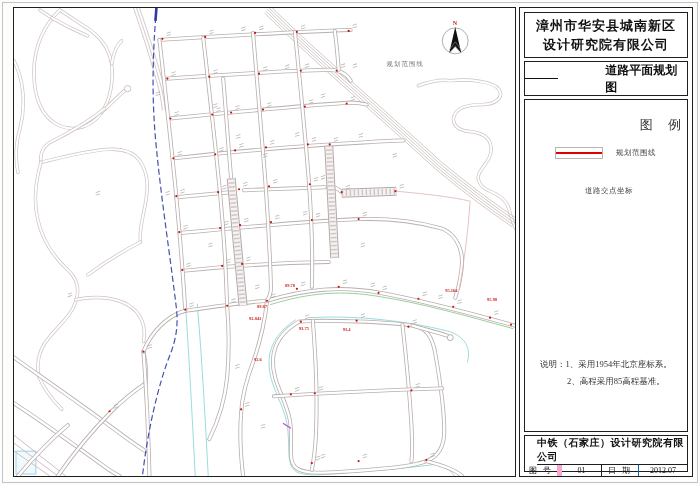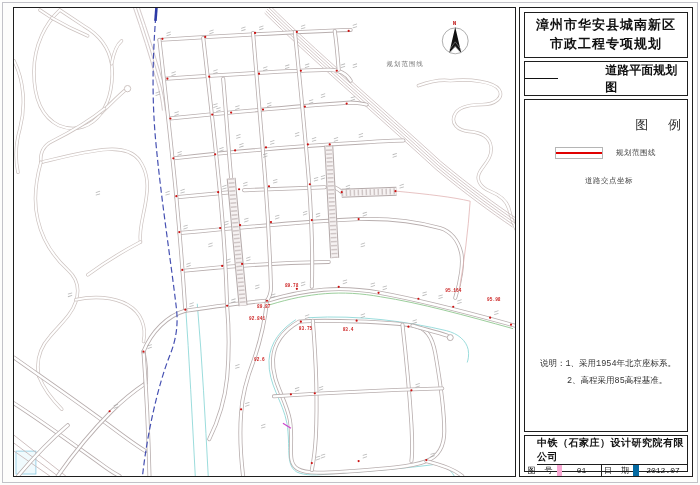--- a/index.html
+++ b/index.html
@@ -1,50 +1,50 @@
 <!DOCTYPE html>
 <html><head>
 <meta charset="utf-8">
 <style>
   html,body{margin:0;padding:0;background:#e8e8e8;}
   .sheet{position:relative;width:700px;height:485px;background:#fdfdfc;overflow:hidden;
-         font-family:Liberation Mono, monospace;color:#111;}
+         font-family:Liberation Serif, serif;color:#111;}
   .outer-border{position:absolute;inset:2px;border:1px solid #c2c2c8;pointer-events:none;}
   .map-frame{position:absolute;left:13px;top:7px;width:503px;height:470px;
              border:1.5px solid #1e1e1e;background:#fff;box-sizing:border-box;overflow:hidden;}
   .map-frame svg{display:block;width:100%;height:100%;}
   
   .panel{position:absolute;left:519px;top:7px;width:174px;height:470px;border:1.5px solid #1e1e1e;
          background:#fff;box-sizing:border-box;padding:4px;display:flex;flex-direction:column;gap:3px;}
   .tbox{border:1px solid #1e1e1e;box-sizing:border-box;background:#fff;}
   .title-box{height:46px;display:flex;flex-direction:column;justify-content:center;align-items:center;
              font-weight:bold;font-size:13px;letter-spacing:1px;line-height:1.5;}
   .subtitle-box{height:35px;display:flex;align-items:center;justify-content:center;
                 font-weight:bold;font-size:12px;gap:40px;}
   .dash-line{width:34px;border-top:1.6px solid #111;margin-right:7px;}
   .legend-box{flex:1;position:relative;font-size:8px;color:#222;}
   .legend-title{text-align:right;margin-top:16px;font-size:13px;letter-spacing:6px;padding-left:6px;color:#333;}
   .lrow{display:flex;align-items:center;margin:16px 0 0 30px;height:18px;}
   .lrow.r2{margin-top:12px;height:13px;}
-  .lrow.r3{margin:16px 0 0 60px;height:12px;}
+  .lrow.r3{margin:26px 0 0 60px;height:12px;}
   .lsym{width:48px;flex:0 0 48px;}
   .llabel{margin-left:13px;font-size:7.5px;color:#444;letter-spacing:0.5px;}
   .redline-sym{width:48px;height:12px;border:1px solid #b5b5b5;box-sizing:border-box;
                display:flex;align-items:center;}
   .redline-sym i{display:block;width:100%;height:2px;}
   .notes{position:absolute;left:15px;top:256px;font-size:8.5px;color:#333;line-height:17px;}
   .notes .n2{padding-left:27px;}
   .company-box{height:37px;display:flex;flex-direction:column;}
   .company{flex:1;display:flex;align-items:center;justify-content:center;font-weight:bold;
            font-size:10px;letter-spacing:0.5px;border-bottom:1px solid #1e1e1e;margin-left:12px;}
   .inforow{height:15px;display:flex;font-size:8px;}
   .inforow>div{display:flex;align-items:center;justify-content:center;box-sizing:border-box;}
   .c-label{width:37px;border-right:5px solid #f9a8d4;letter-spacing:2px;}
   .c-no{flex:1;border-right:1px solid #1e1e1e;}
-  .c-dlabel{width:37px;border-right:6px solid #0369a1;letter-spacing:2px;}
+  .c-dlabel{width:37px;border-right:1px solid #0369a1;letter-spacing:2px;}
   .c-date{width:48px;}
   
   .rd{fill:none;stroke:#b8aeae;stroke-width:4;stroke-linecap:round;}
   .rd-fill{fill:none;stroke:#ffffff;stroke-width:2.4;stroke-linecap:round;}
   .rural{fill:none;stroke:#cdc3c0;stroke-width:3.4;stroke-linecap:round;}
   .rural-fill{fill:none;stroke:#ffffff;stroke-width:2;stroke-linecap:round;}
   .wide{fill:none;stroke:#b3a9a9;stroke-width:9;stroke-linecap:butt;}
   .wide-fill{fill:none;stroke:#f6f2f2;stroke-width:7;}
   .wide-hatch{fill:none;stroke:#cfc6c6;stroke-width:6;stroke-dasharray:1.5 2.5;}
   .pinkline{fill:none;stroke:#dca8a8;stroke-width:0.7;}
@@ -454,21 +454,21 @@
         <polygon points="457,26 451,52 457,46 463,52" fill="#111"></polygon>
         <path d="M451,49 L457,41 L463,49 M452,52 L457,45 L462,52" stroke="#aaa" stroke-width="0.5" fill="none"></path>
         <text id="north-n" x="454.5" y="24" font-size="6" font-weight="bold" fill="#c22222">N</text>
       </g>
     </svg>
   </div>
 
   <div class="panel">
     <div class="tbox title-box">
       <div>漳州市华安县城南新区</div>
-      <div>市政工程专项规划</div>
+      <div>设计研究院有限公司</div>
     </div>
 
     <div class="tbox subtitle-box">
       <span class="dash-line"></span>
       <span>道路平面规划图</span>
     </div>
 
     <div class="tbox legend-box">
       <div class="legend-title">图 例</div>
 

